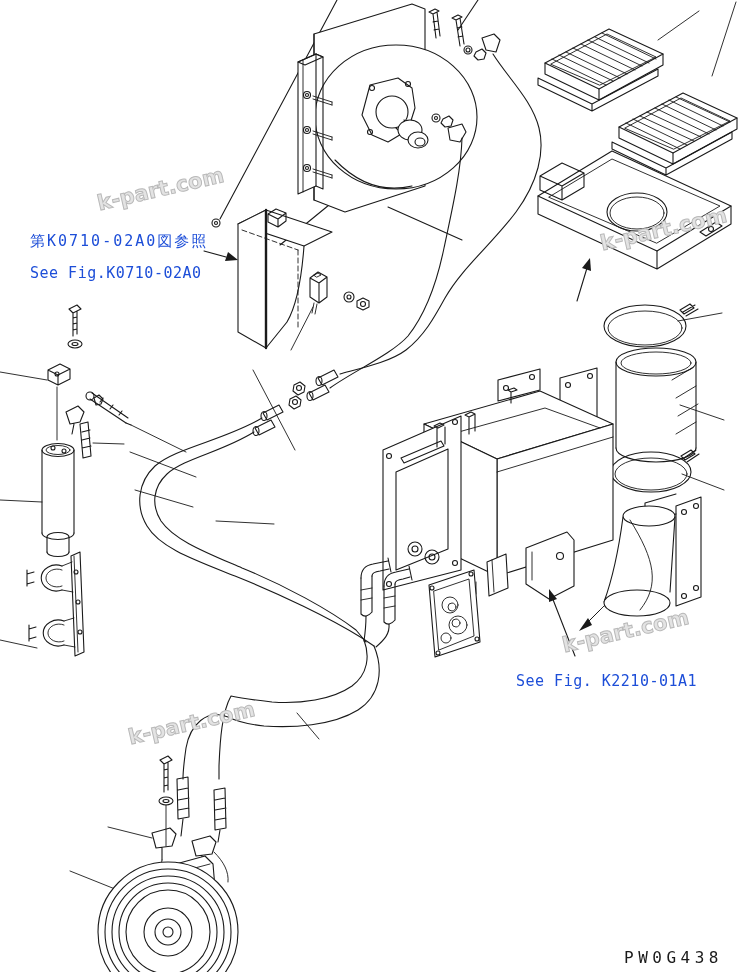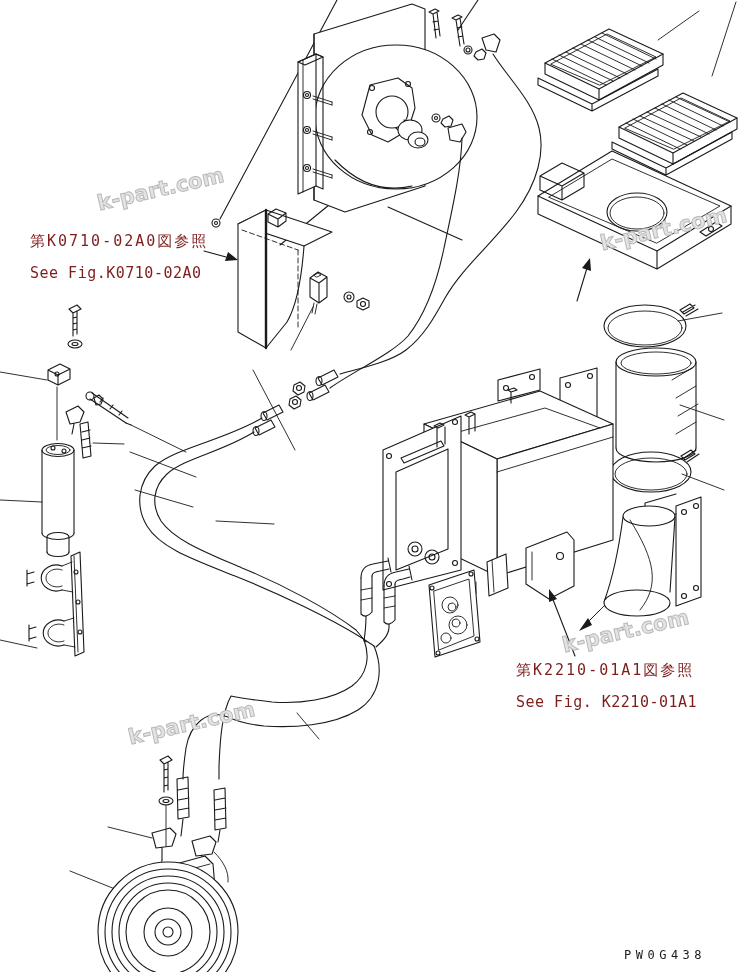--- a/index.html
+++ b/index.html
@@ -5,27 +5,27 @@
   html,body{margin:0;padding:0;background:#fff;}
   .stage{position:relative;width:738px;height:972px;background:#fff;overflow:hidden;
          font-family:"DejaVu Sans Mono","Liberation Mono",monospace;}
   #art{position:absolute;left:0;top:0;}
   #art *{stroke:#1a1a1a;fill:none;stroke-width:1.1;stroke-linecap:round;stroke-linejoin:round;}
   #art .wfill{fill:#ffffff;}
   #art .ink{fill:#1a1a1a;stroke:none;}
   #art .bold{stroke-width:2.4;}
   #art .thin{stroke-width:0.9;}
   #art .dash{stroke-dasharray:5 3;}
-  .ref{position:absolute;color:#7f1d1d;font-size:15px;line-height:21px;white-space:nowrap;}
+  .ref{position:absolute;color:#1d4ed8;font-size:15px;line-height:21px;white-space:nowrap;}
   .ref .jp{letter-spacing:2px;}
   .ref .en{letter-spacing:0.5px;margin-top:11px;}
   .wm{position:absolute;font-family:"DejaVu Sans",sans-serif;font-size:21px;font-weight:bold;
       color:#e3e3e3;-webkit-text-stroke:1px #b9b9b9;transform:rotate(-13deg);
       transform-origin:left top;white-space:nowrap;}
-  .pw{position:absolute;left:624px;top:948px;font-size:12px;letter-spacing:4.5px;color:#1a1a1a;}
+  .pw{position:absolute;left:624px;top:948px;font-size:16px;letter-spacing:4.5px;color:#1a1a1a;}
 </style>
 </head>
 <body>
 
 <div class="stage">
 
 <svg id="art" width="738" height="972" viewBox="0 0 738 972">
 
   <g>
     <path d="M337,0 L220,219"></path>
@@ -340,19 +340,18 @@
 <div class="wm" style="left:95px;top:192px;">k-part.com</div>
 <div class="wm" style="left:598px;top:232px;">k-part.com</div>
 <div class="wm" style="left:560px;top:634px;">k-part.com</div>
 <div class="wm" style="left:126px;top:726px;">k-part.com</div>
 
 <div class="ref" style="left:30px;top:231px;">
   <div class="jp">第K0710-02A0図参照</div>
   <div class="en">See Fig.K0710-02A0</div>
 </div>
 <div class="ref" style="left:516px;top:660px;">
-  <div class="jp">第K2210-01A1図参照</div>
   <div class="en">See Fig. K2210-01A1</div>
 </div>
 
 <div class="pw">PW0G438</div>
 
 </div>
 
 </body></html>

